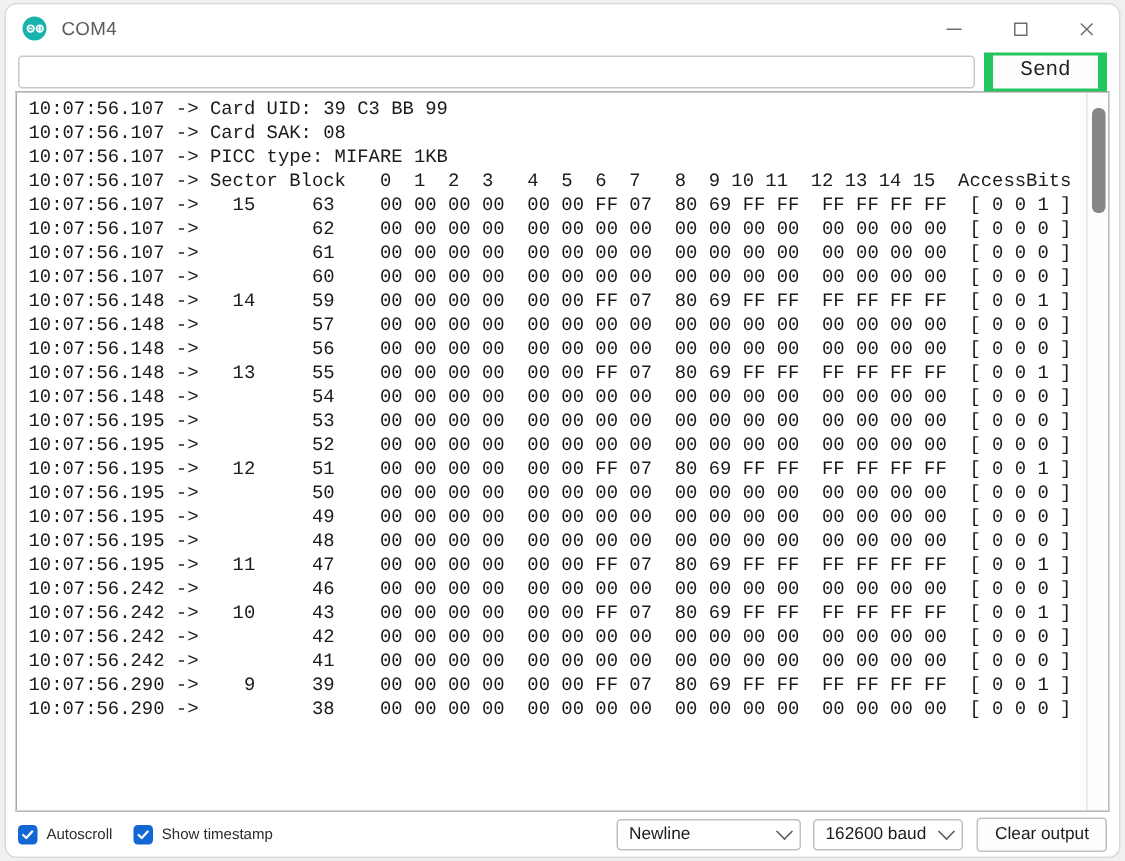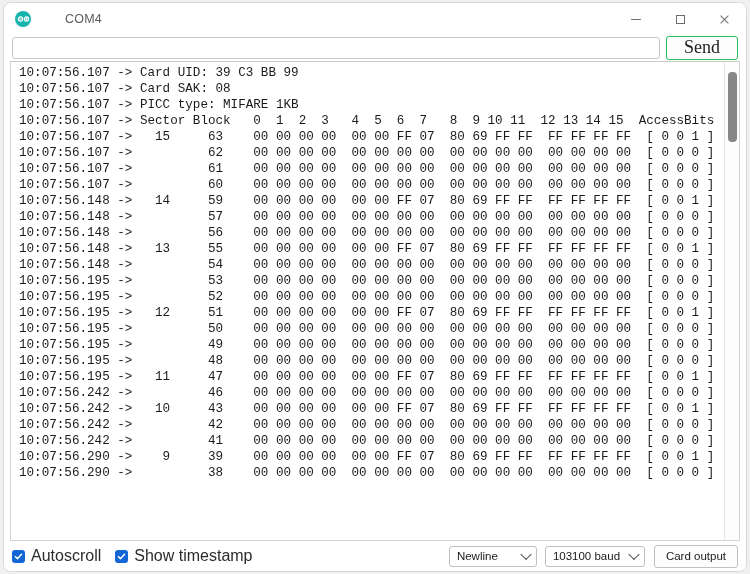--- a/index.html
+++ b/index.html
@@ -11,21 +11,21 @@
   }
   .window{
     position:absolute;left:3px;top:2px;width:744px;height:570px;
     background:#ffffff;border:1px solid #d9d9d9;border-radius:8px;
     box-sizing:border-box;overflow:hidden;
     display:flex;flex-direction:column;
   }
   
   .titlebar{
     height:32px;flex:0 0 32px;display:flex;align-items:center;
-    background:#ffffff;position:relative;gap:24px;
+    background:#ffffff;position:relative;
   }
   .app-icon{
     width:16px;height:16px;margin-left:11px;border-radius:50%;
     background:#19b3ad;display:flex;align-items:center;justify-content:center;
     flex:0 0 16px;
   }
   .app-icon .inf{display:block;}
   .title-text{
     margin-left:10px;font-size:12.5px;color:#5b5b5b;letter-spacing:.2px;
     font-family:"Liberation Sans", sans-serif;
@@ -50,23 +50,23 @@
     padding:0 8px 0 8px;box-sizing:border-box;gap:6px;background:#fff;
   }
   .send-input{
     flex:1 1 auto;height:22px;background:#ffffff;
     border:1px solid #c8c8c8;border-radius:3px;box-sizing:border-box;
     font-size:12px;padding:0 5px;color:#222;outline:none;
     font-family:"Liberation Sans", sans-serif;
   }
   .send-btn{
     flex:0 0 auto;height:22px;min-width:50px;padding:0 10px;
-    background:#fdfdfd;border:1px solid #22c55e;border-radius:3px;
-    font-size:18px;color:#222;cursor:pointer;line-height:20px;text-align:center;
-    font-family:Liberation Serif, serif;
+    background:#fdfdfd;border:6px solid #22c55e;border-radius:3px;
+    font-size:14px;color:#222;cursor:pointer;line-height:20px;text-align:center;
+    font-family:Liberation Mono, monospace;
   }
 
   
   .console-wrap{
     flex:1 1 auto;position:relative;margin:0 6px;background:#14532d;
     border:1px solid #d4d4d4;border-top:1px solid #c9c9c9;
     box-sizing:border-box;overflow:hidden;
   }
   .console{
     position:absolute;inset:0;overflow:hidden;
@@ -90,34 +90,34 @@
   .statusbar{
     flex:0 0 30px;height:30px;display:flex;align-items:center;
     padding:0 8px;box-sizing:border-box;background:#ffffff;gap:0px;
   }
   .chk-wrap{display:flex;align-items:center;cursor:pointer;margin-right:14px;}
   .chk{
     width:13px;height:13px;border-radius:3px;background:#1267d4;
     display:flex;align-items:center;justify-content:center;flex:0 0 13px;
   }
   .chk svg{display:block;}
-  .chk-label{font-size:16px;color:#2b2b2b;margin-left:6px;font-family:"Liberation Sans", sans-serif;}
+  .chk-label{font-size:10px;color:#2b2b2b;margin-left:6px;font-family:"Liberation Sans", sans-serif;}
   .spacer{flex:1 1 auto;}
   .select{
     position:relative;height:21px;background:#fff;border:1px solid #c0c0c0;border-radius:3px;
     display:flex;align-items:center;box-sizing:border-box;
     font-size:11.5px;color:#1b1b1b;padding:0 20px 0 7px;cursor:pointer;margin-left:8px;
     font-family:"Liberation Sans", sans-serif;
   }
   .caret{
     position:absolute;right:6px;top:50%;width:7px;height:7px;
     border-right:1.3px solid #555;border-bottom:1.3px solid #555;
     transform:translateY(-70%) rotate(45deg);
   }
-  #newline-select{width:88px;}
+  #newline-select{width:123px;}
   #baud-select{width:100px;}
   .clear-btn{
     height:21px;padding:0 11px;margin-left:9px;background:#fdfdfd;
     border:1px solid #c0c0c0;border-radius:3px;font-size:11.5px;color:#1b1b1b;
     display:flex;align-items:center;cursor:pointer;
     font-family:"Liberation Sans", sans-serif;
   }
 </style>
 </head>
 <body>
@@ -209,19 +209,19 @@
     </div>
 
     <div class="spacer"></div>
 
     <div class="select" id="newline-select">
       <span>Newline</span>
       <span class="caret"></span>
     </div>
 
     <div class="select" id="baud-select">
-      <span>103100 baud</span>
+      <span>162600 baud</span>
       <span class="caret"></span>
     </div>
 
-    <div class="clear-btn">Card output</div>
+    <div class="clear-btn">Clear output</div>
   </div>
 </div>
 
 </body></html>

